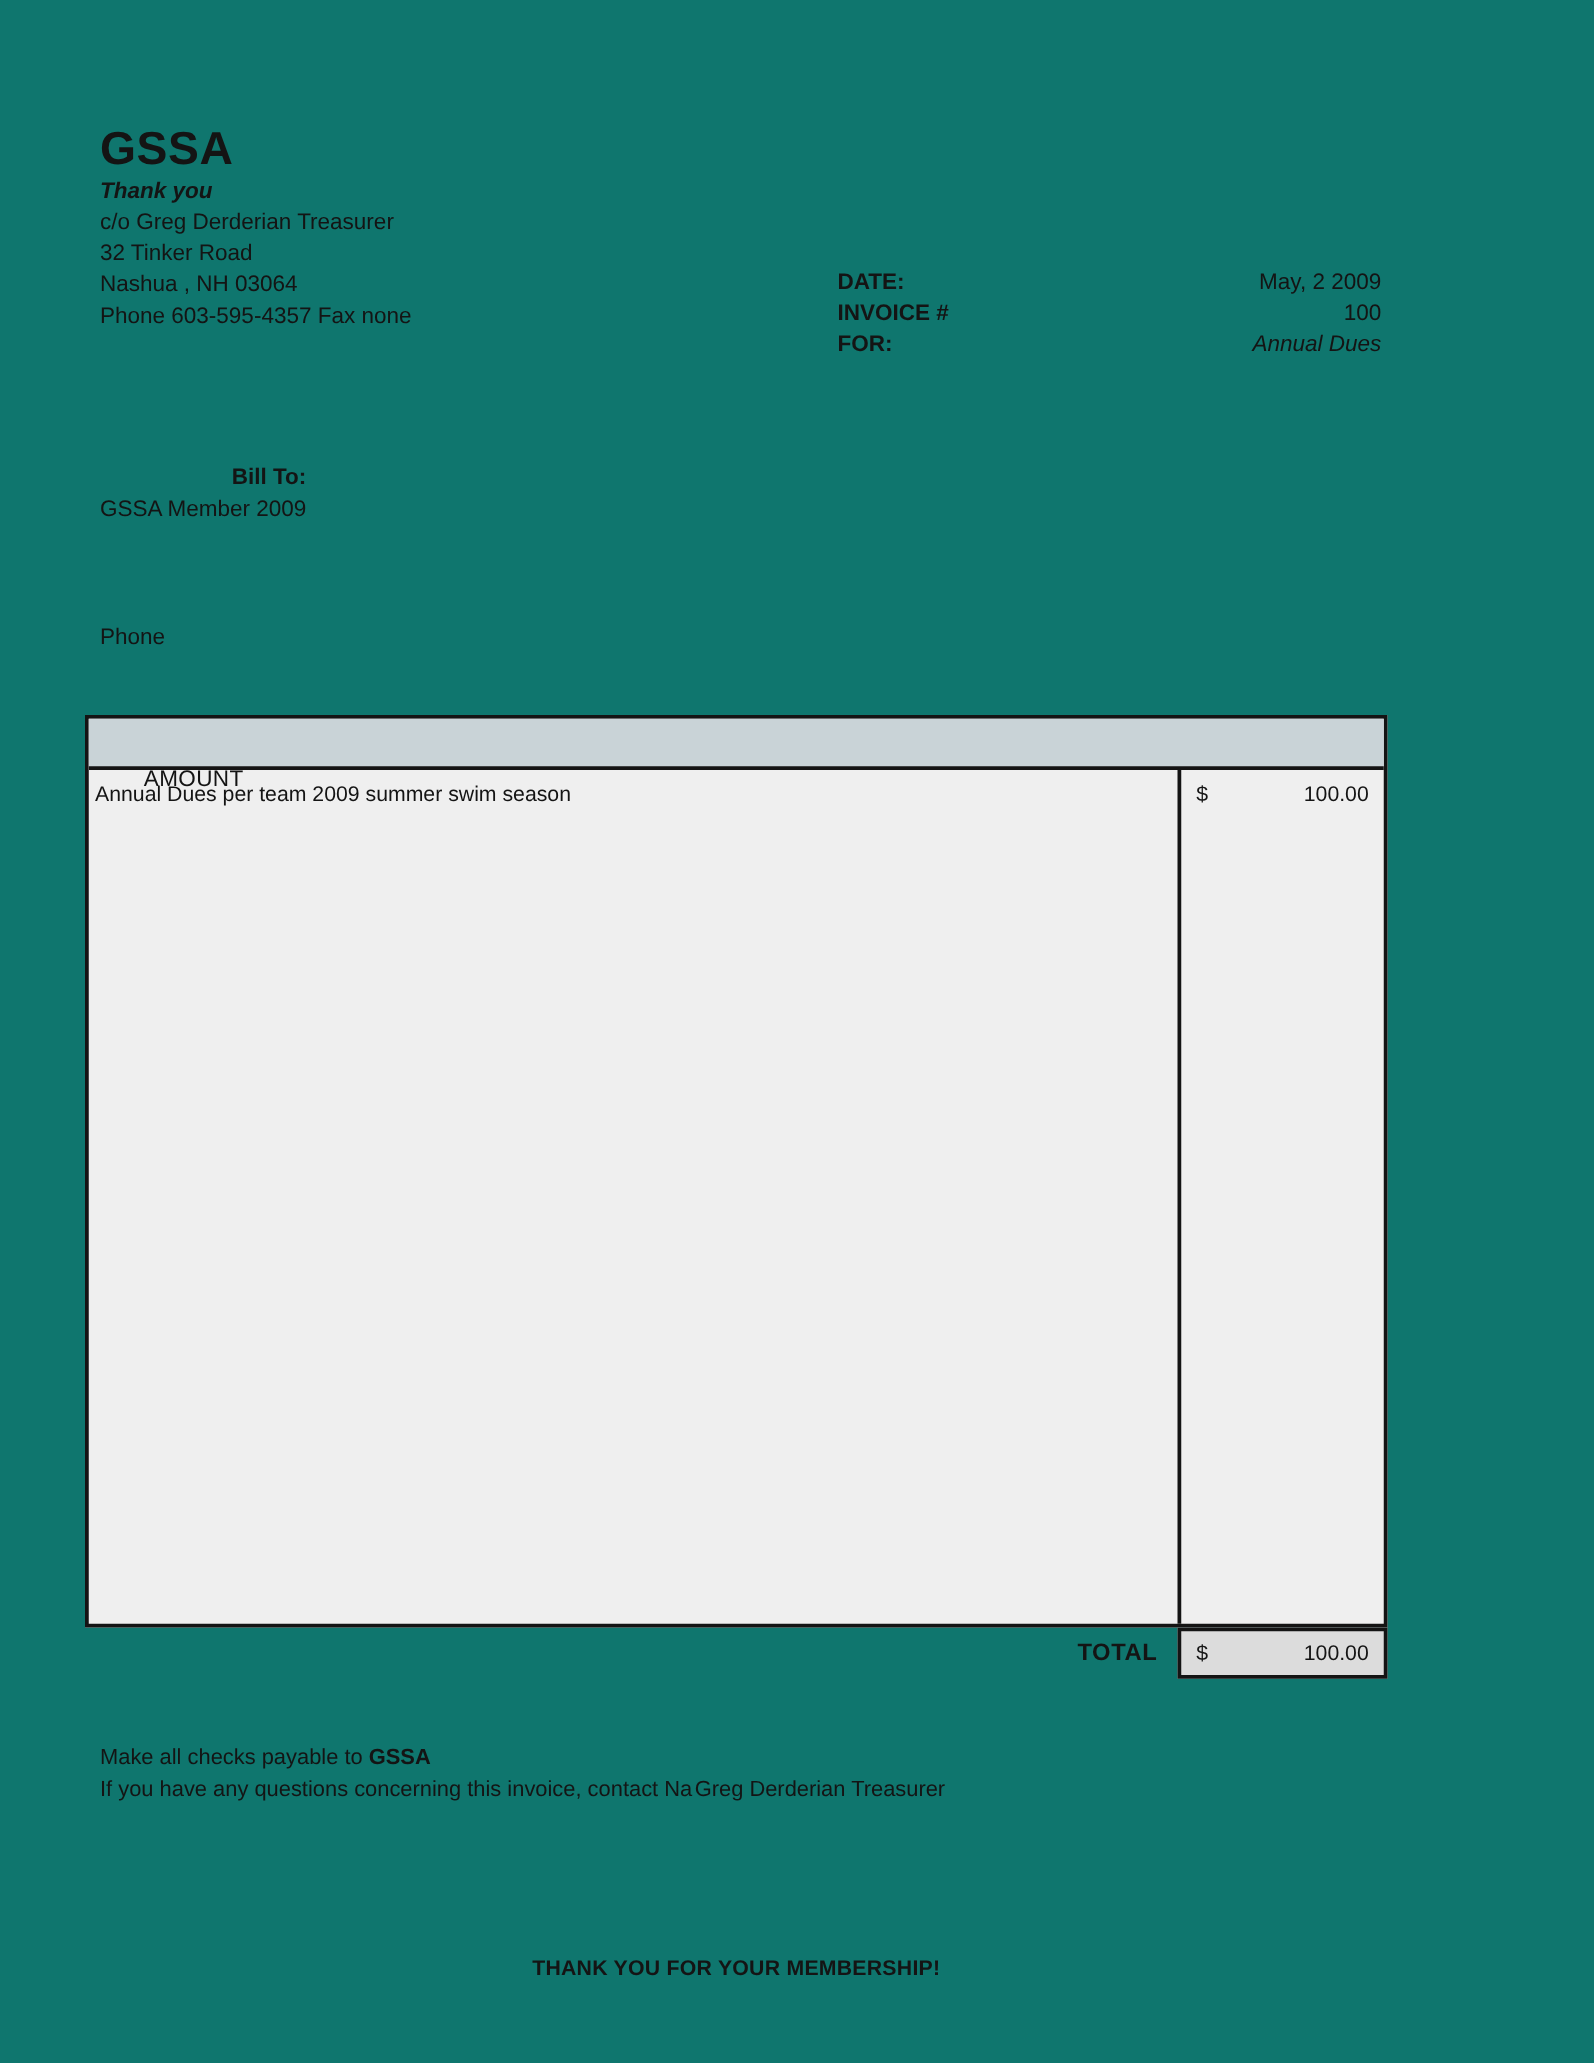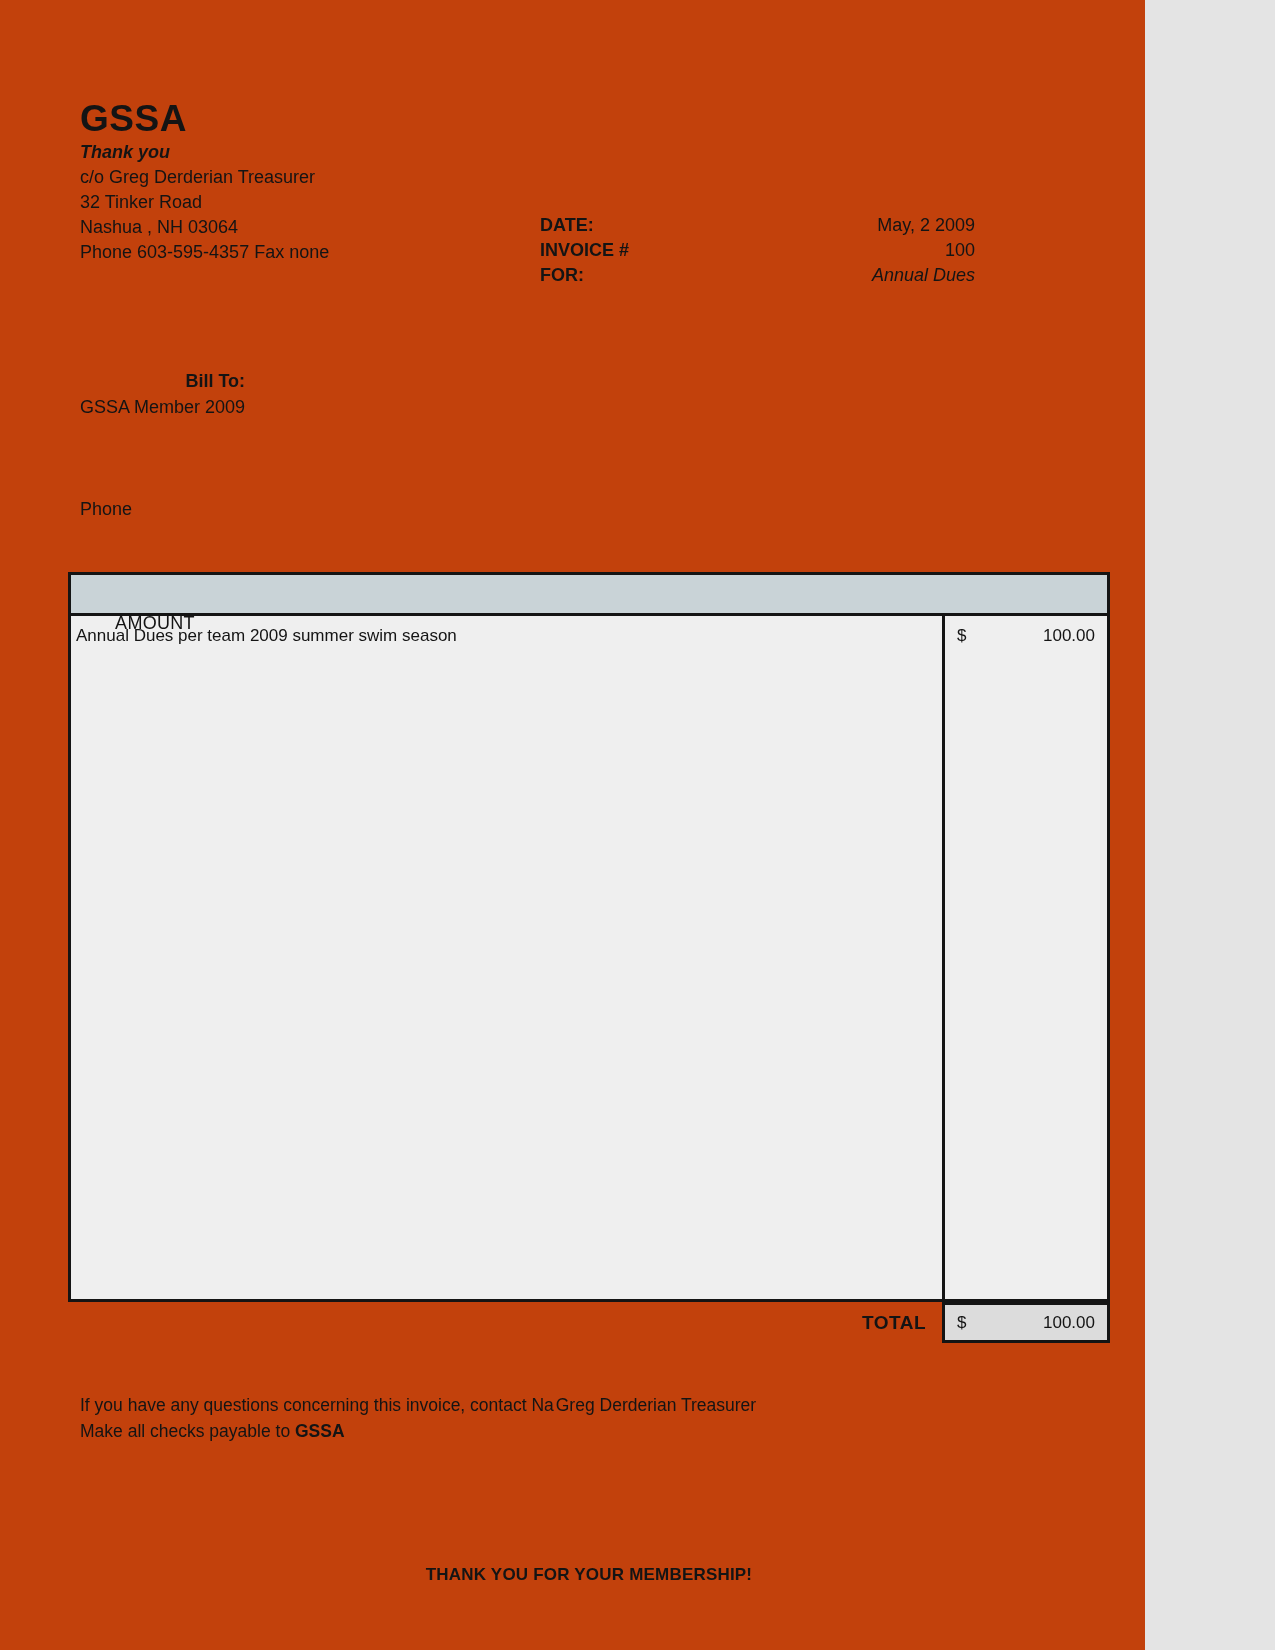--- a/index.html
+++ b/index.html
@@ -4,22 +4,22 @@
 <style>
   html,body { margin:0; padding:0; }
   body {
     width:1275px; height:1650px;
     background:#e4e4e4;
     font-family:"Liberation Sans", sans-serif;
     color:#141414;
   }
   .page {
     position:relative;
-    width:1145px; height:1650px;
-    background:#c2410c;
+    width:1275px; height:1650px;
+    background:#0f766e;
     overflow:hidden;
   }
 
   
   .company { position:absolute; left:80px; top:98px; }
   .company-name { font-size:37px; font-weight:bold; letter-spacing:0.5px; line-height:42px; }
   .tagline { font-size:18px; font-weight:bold; font-style:italic; line-height:25px; }
   .addr-line { font-size:18px; line-height:25px; }
 
   
@@ -153,22 +153,22 @@
   <div class="total-row">
     <span class="total-label">TOTAL</span>
     <div class="total-box">
       <span>$</span>
       <span>100.00</span>
     </div>
   </div>
 
   <div class="footer">
     <div>
-      <span>If you have any questions concerning this invoice, contact Na</span><span class="name-part">Greg Derderian Treasurer</span>
+      <span>Make all checks payable to </span><span class="bold">GSSA</span>
     </div>
     <div>
-      <span>Make all checks payable to </span><span class="bold">GSSA</span>
+      <span>If you have any questions concerning this invoice, contact Na</span><span class="name-part">Greg Derderian Treasurer</span>
     </div>
   </div>
 
   <div class="thankyou">THANK YOU FOR YOUR MEMBERSHIP!</div>
 
 </div>
 
 </body></html>

